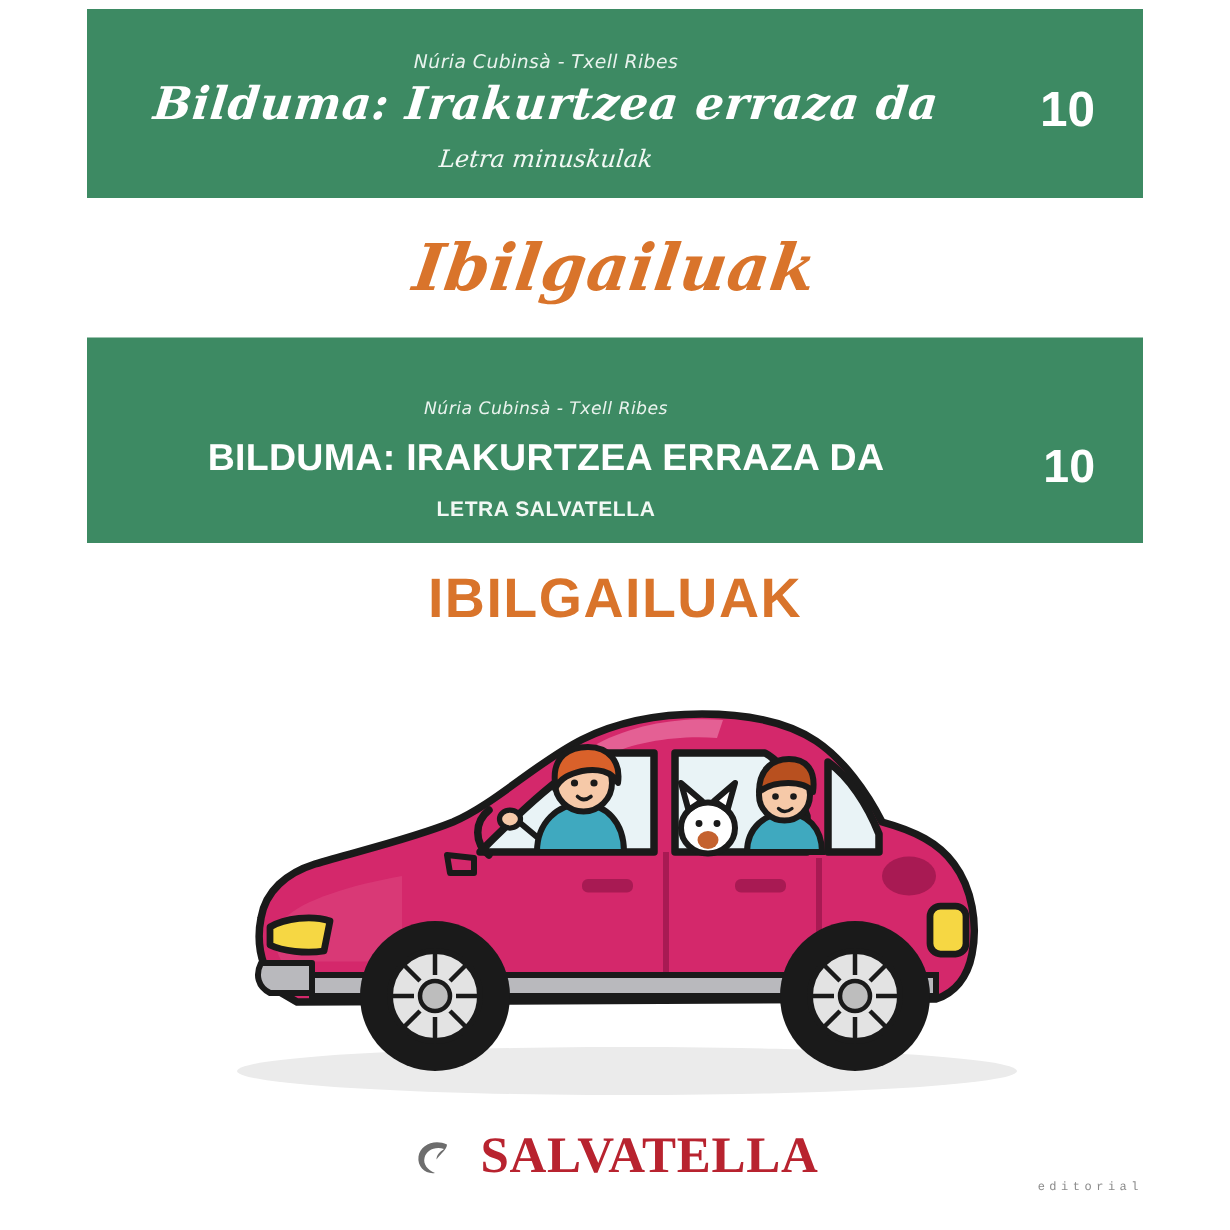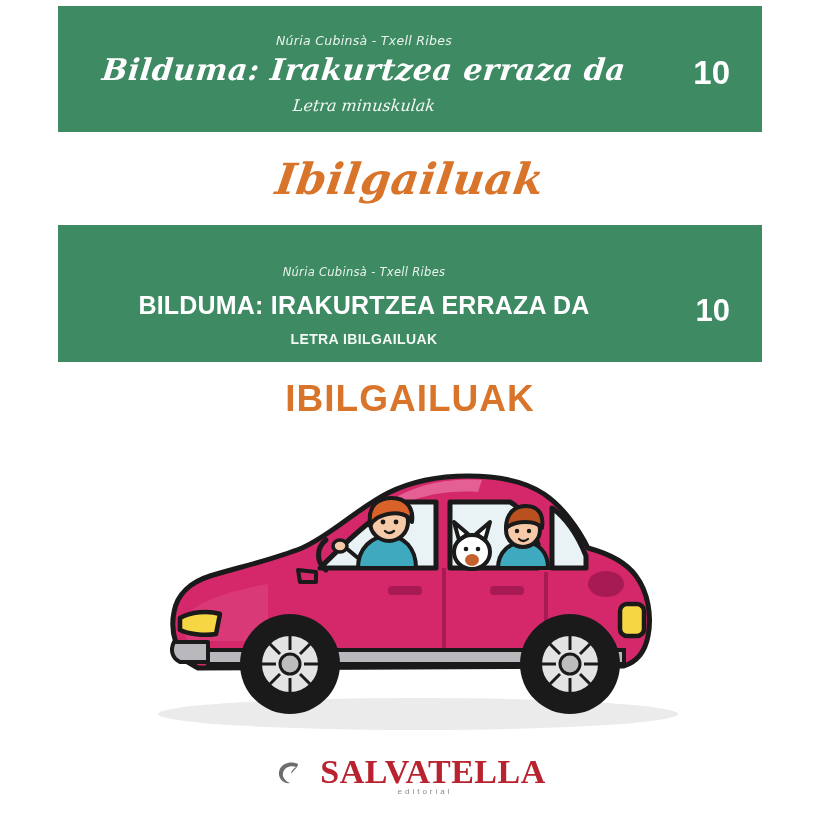--- a/index.html
+++ b/index.html
@@ -213,25 +213,25 @@
   .publisher .name {
     font-family: "Liberation Serif", serif;
     font-size: 34px;
     font-weight: 700;
     color: #b8232f;
     letter-spacing: 0.5px;
   }
   .publisher .tagline {
     display: block;
     margin-top: -4px;
-    font-family: Liberation Sans, sans-serif;
+    font-family: Liberation Mono, monospace;
     font-size: 8px;
     letter-spacing: 3px;
     color: #8a8a8a;
-    text-align: center;
+    text-align: right;
     padding-left: 30px;
   }
 </style>
 </head>
 <body>
 
 <div id="page">
 
   <div class="cover">
 
@@ -242,21 +242,21 @@
       <div class="number">10</div>
     </div>
 
     <div class="title-cursive">
       <span>Ibilgailuak</span>
     </div>
 
     <div class="band-bottom">
       <div class="authors">Núria Cubinsà - Txell Ribes</div>
       <div class="series">BILDUMA: IRAKURTZEA ERRAZA DA</div>
-      <div class="subtitle">LETRA IBILGAILUAK</div>
+      <div class="subtitle">LETRA SALVATELLA</div>
       <div class="number">10</div>
     </div>
 
     <div class="title-upper">IBILGAILUAK</div>
 
     <div class="illustration">
       <svg viewBox="0 0 704 310" width="704" height="310">
 
         <ellipse cx="360" cy="278" rx="260" ry="16" fill="#ebebeb"></ellipse>
 

